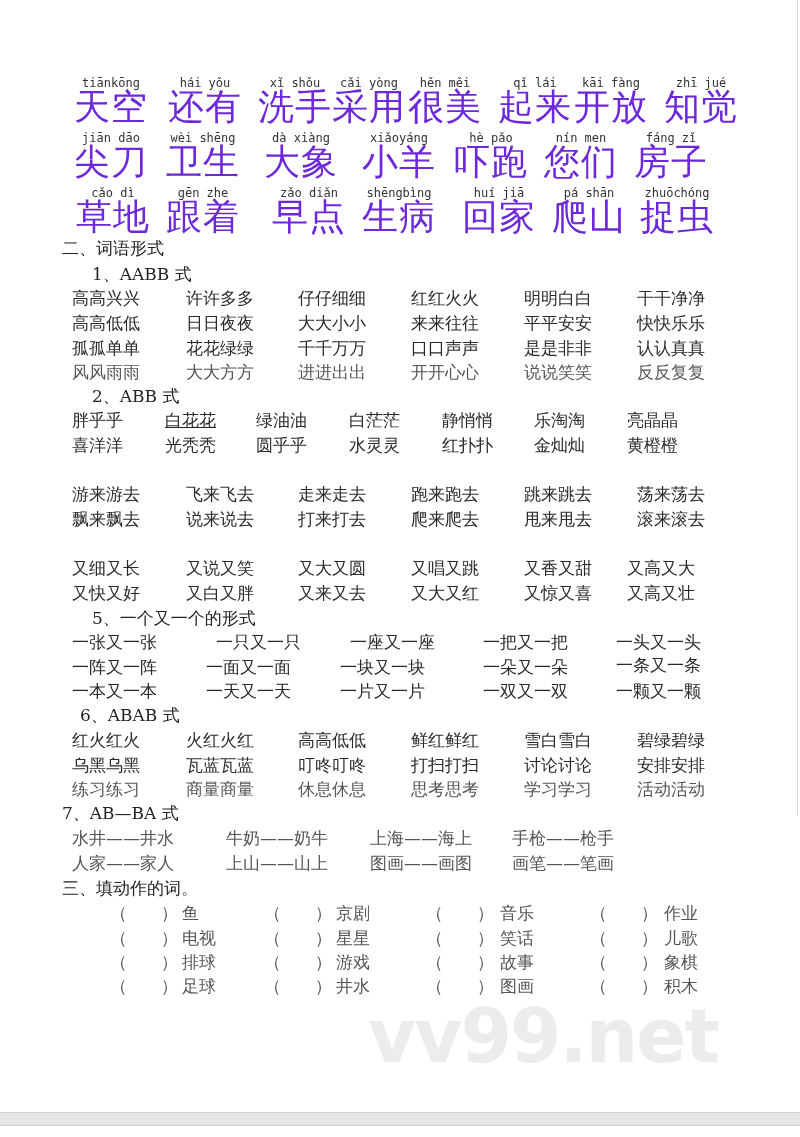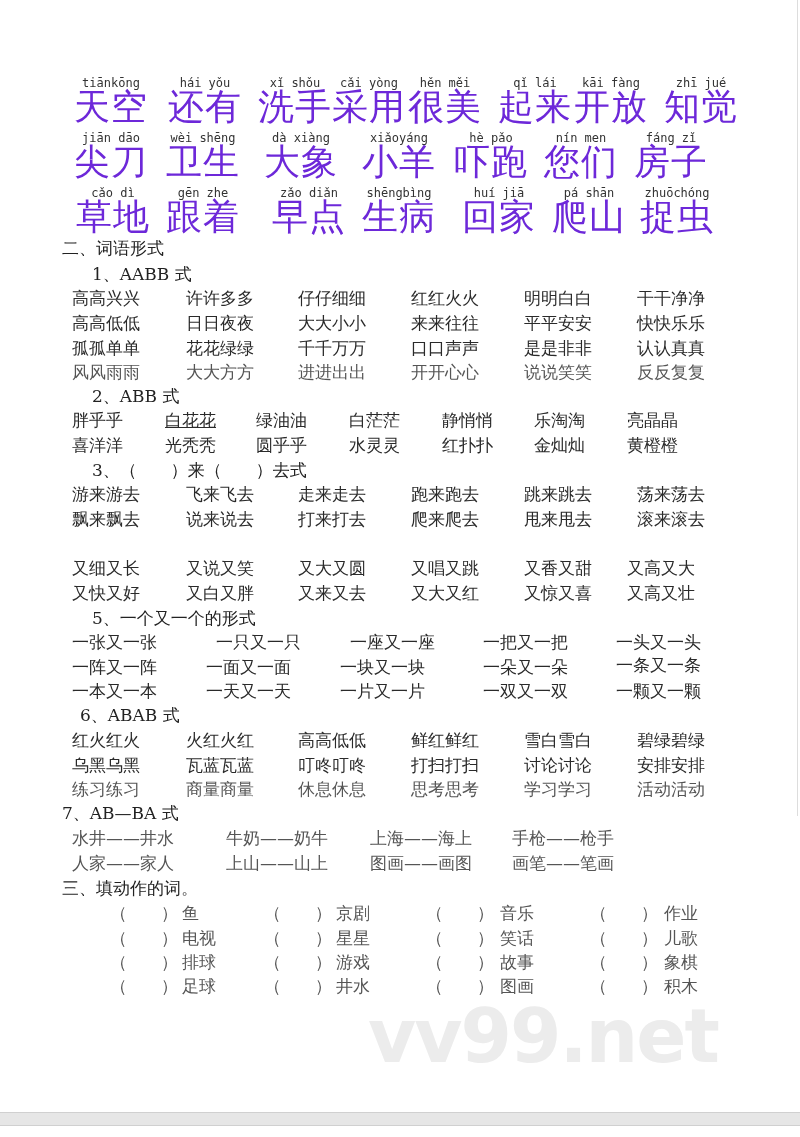--- a/index.html
+++ b/index.html
@@ -162,21 +162,20 @@
 
     <div class="cell" style="left:72px; top:433px;">喜洋洋</div>
     <div class="cell" style="left:165px; top:433px;">光秃秃</div>
     <div class="cell" style="left:256px; top:433px;">圆乎乎</div>
     <div class="cell" style="left:349px; top:433px;">水灵灵</div>
     <div class="cell" style="left:442px; top:433px;">红扑扑</div>
     <div class="cell" style="left:534px; top:433px;">金灿灿</div>
     <div class="cell" style="left:627px; top:433px;">黄橙橙</div>
   </div>
 
-  <div class="heading" style="left:92px; top:458px;">3、（　　）来（　　）去式</div>
   <div>
     <div class="cell" style="left:72px; top:482px;">游来游去</div>
     <div class="cell" style="left:186px; top:482px;">飞来飞去</div>
     <div class="cell" style="left:298px; top:482px;">走来走去</div>
     <div class="cell" style="left:411px; top:482px;">跑来跑去</div>
     <div class="cell" style="left:524px; top:482px;">跳来跳去</div>
     <div class="cell" style="left:637px; top:482px;">荡来荡去</div>
 
     <div class="cell" style="left:72px; top:507px;">飘来飘去</div>
     <div class="cell" style="left:186px; top:507px;">说来说去</div>

